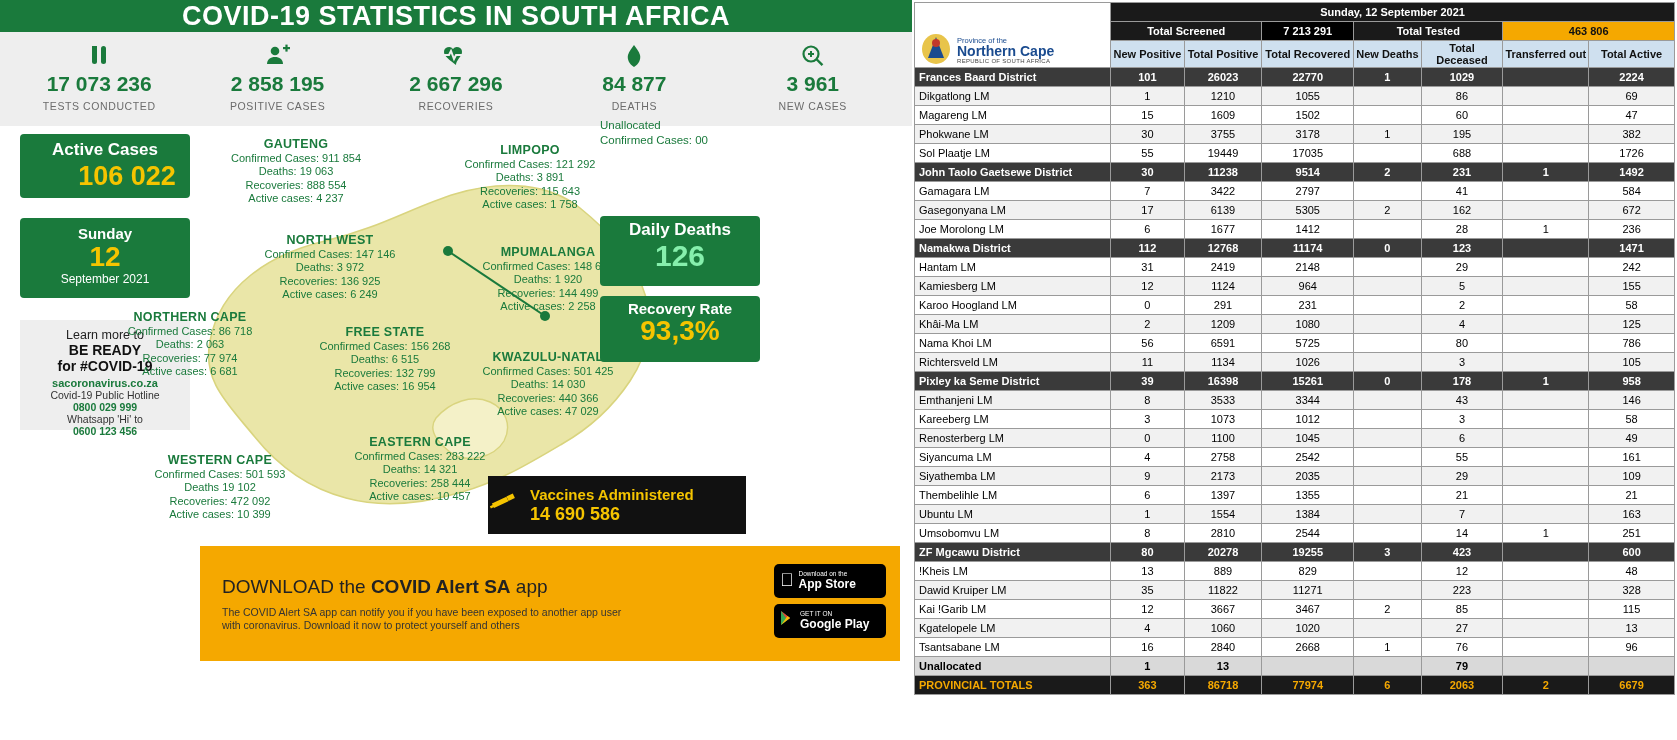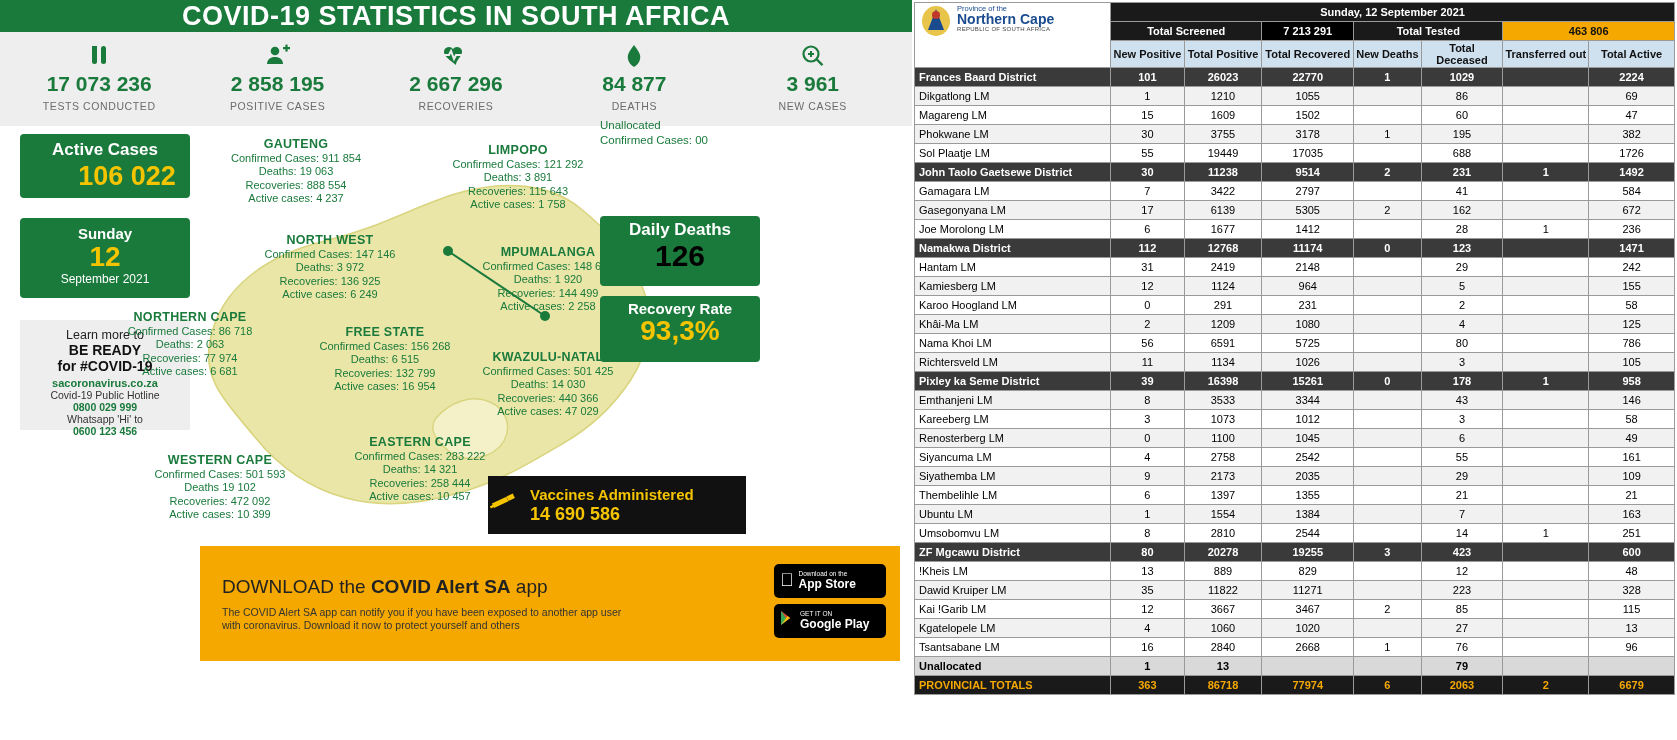--- a/index.html
+++ b/index.html
@@ -71,21 +71,21 @@
   .prov {
     position:absolute; text-align:center; color:#1a7a3c; line-height:13.5px;
   }
   .prov .pn { font-weight:bold; font-size:12.5px; letter-spacing:.3px; }
   .prov .pd { font-size:11px; }
 
   .daily-deaths {
     position:absolute; left:600px; top:90px; width:160px; height:70px; padding-top:4px;
   }
   .daily-deaths .t { font-size:17px; font-weight:bold; }
-  .daily-deaths .v { font-size:30px; font-weight:bold; color:#000000; line-height:32px;}
+  .daily-deaths .v { font-size:30px; font-weight:bold; color:#86efac; line-height:32px;}
 
   .recovery {
     position:absolute; left:600px; top:170px; width:160px; height:66px; padding-top:4px;
   }
   .recovery .t { font-size:15px; font-weight:bold; }
   .recovery .v { font-size:28px; font-weight:bold; color:#f5c400; line-height:28px;}
 
   .unalloc {
     position:absolute; left:600px; top:-8px; width:170px; text-align:left;
     color:#1a7a3c; font-size:11.5px; line-height:15px;
@@ -133,21 +133,21 @@
   .hdr-amber { background:#f5a800; color:#111; font-weight:bold; }
   .hdr-blue-val { background:#000000; color:#fff; font-weight:bold; }
   .dist { background:#3a3a3a; color:#fff; font-weight:bold; }
   .dist td { color:#fff; }
   .lm-name { text-align:left !important; padding-left:4px !important; }
   .alt { background:#f1f1f1; }
   .unalloc-row { background:#d9d9d9; font-weight:bold;}
   .totals { background:#1a1a1a; color:#f5a800; font-weight:bold; }
   .totals td { color:#f5a800; }
   .logo-cell { background:#fff; }
-  .nc-logo { display:flex; align-items:flex-start; justify-content:flex-start; height:100%; padding-left:2px;}
+  .nc-logo { display:flex; align-items:flex-end; justify-content:flex-start; height:100%; padding-left:2px;}
   .nc-logo .crest { width:34px; height:34px; }
   .nc-logo .tx { text-align:left; padding-left:4px; line-height:10px;}
   .nc-logo .t1 { font-size:7.5px; color:#1a4b8f; }
   .nc-logo .t2 { font-size:14px; color:#1a4b8f; font-weight:bold; }
   .nc-logo .t3 { font-size:6px; color:#444; letter-spacing:.3px;}
 </style>
 </head>
 <body>
 
 <div class="page">
@@ -256,21 +256,21 @@
       </div>
 
       <div class="prov" style="left:196px; top:12px; width:200px;">
         <div class="pn">GAUTENG</div>
         <div class="pd">Confirmed Cases: 911 854</div>
         <div class="pd">Deaths: 19 063</div>
         <div class="pd">Recoveries: 888 554</div>
         <div class="pd">Active cases:  4 237</div>
       </div>
 
-      <div class="prov" style="left:418px; top:18px; width:200px;">
+      <div class="prov" style="left:430px; top:18px; width:200px;">
         <div class="pn">LIMPOPO</div>
         <div class="pd">Confirmed Cases: 121 292</div>
         <div class="pd">Deaths:  3 891</div>
         <div class="pd">Recoveries: 115 643</div>
         <div class="pd">Active cases: 1 758</div>
       </div>
 
       <div class="prov" style="left:230px; top:108px; width:200px;">
         <div class="pn">NORTH WEST</div>
         <div class="pd">Confirmed Cases: 147 146</div>

